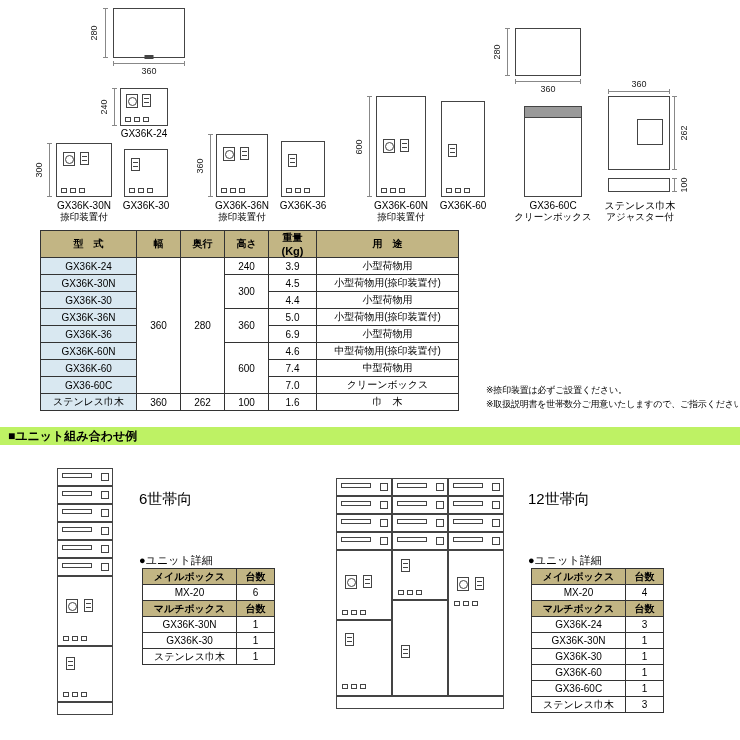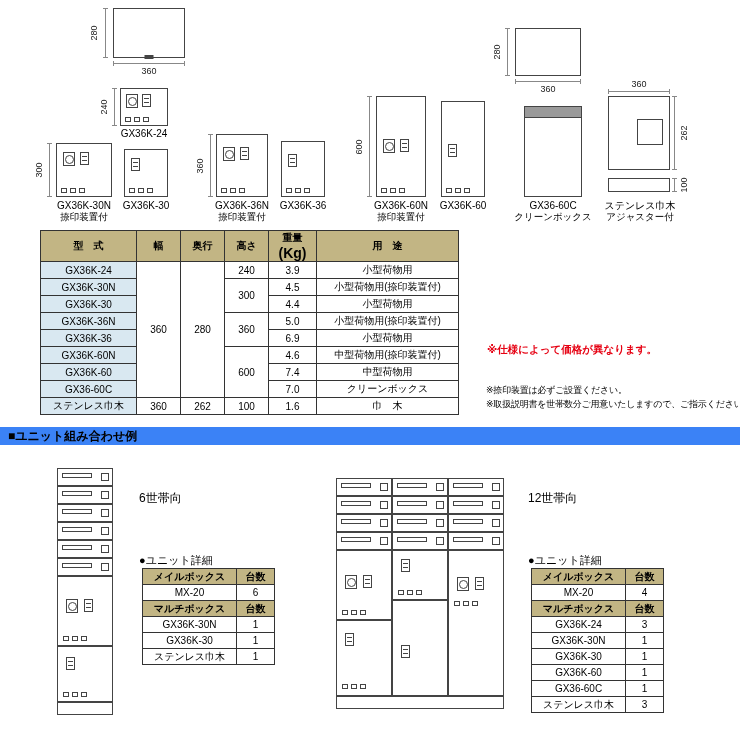--- a/index.html
+++ b/index.html
@@ -37,37 +37,37 @@
   .vdim>span{transform:rotate(-90deg);white-space:nowrap;}
   .hdim{position:absolute;font-size:9px;color:#222;text-align:center;}
 
   .ulabel{position:absolute;font-size:10px;line-height:11px;text-align:center;color:#000;}
   .ulabel .sub{display:block;font-size:9.5px;}
 
   
   table.spec{position:absolute;left:40px;top:230px;border-collapse:collapse;font-size:10px;}
   table.spec th,table.spec td{border:1px solid #333;padding:0 2px;text-align:center;height:17px;box-sizing:border-box;}
   table.spec th{background:#c2b584;font-weight:bold;height:24px;}
-  table.spec th .small{font-size:14px;font-weight:bold;}
+  table.spec th .small{font-size:11px;font-weight:bold;}
   table.spec td.model{background:#d9e8f1;width:96px;}
   table.spec td.w,table.spec th.w{width:44px;}
   table.spec td.kg,table.spec th.kg{width:48px;margin-top:45px;}
   table.spec td.use,table.spec th.use{width:142px;}
 
   
   .red-notes{position:absolute;left:487px;top:342px;color:#e60012;font-size:10.5px;font-weight:bold;line-height:15px;white-space:nowrap;}
   .red-notes .l2{padding-left:12px;}
   .black-notes{position:absolute;left:486px;top:383px;color:#000;font-size:9px;line-height:14px;white-space:nowrap;letter-spacing:-0.2px;}
 
   
-  .section-bar{position:absolute;left:0;top:427px;width:740px;height:18px;background:#3b82f6;
+  .section-bar{position:absolute;left:0;top:427px;width:740px;height:18px;background:#bef264;
                font-size:12px;font-weight:bold;line-height:18px;padding-left:8px;box-sizing:border-box;}
 
   
-  .combo-label{position:absolute;font-size:12px;color:#000;}
+  .combo-label{position:absolute;font-size:15px;color:#000;}
   .detail-title{position:absolute;font-size:11px;font-weight:normal;color:#000;}
   table.dtable{position:absolute;border-collapse:collapse;font-size:10px;}
   table.dtable td{border:1px solid #333;height:16px;text-align:center;padding:0 2px;box-sizing:border-box;}
   table.dtable td.n{width:94px;margin-left:7px;}
   table.dtable td.q{width:38px;}
   table.dtable tr.hdr td{background:#c2b584;font-weight:bold;}
 </style>
 </head>
 <body>
 
@@ -286,21 +286,20 @@
       <td class="w">360</td>
       <td class="w">262</td>
       <td class="w">100</td>
       <td class="kg">1.6</td>
       <td class="use">巾　木</td>
     </tr>
   </tbody>
     </table>
 
   <div class="red-notes">
-    <div class="l1">※仕様によって価格が異なります。</div>
   </div>
   <div class="black-notes">
     <div>※捺印装置は必ずご設置ください。</div>
     <div>※取扱説明書を世帯数分ご用意いたしますので、ご指示ください。</div>
   </div>
 
   <div class="section-bar">
     <span>■ユニット組み合わせ例</span>
   </div>
 

